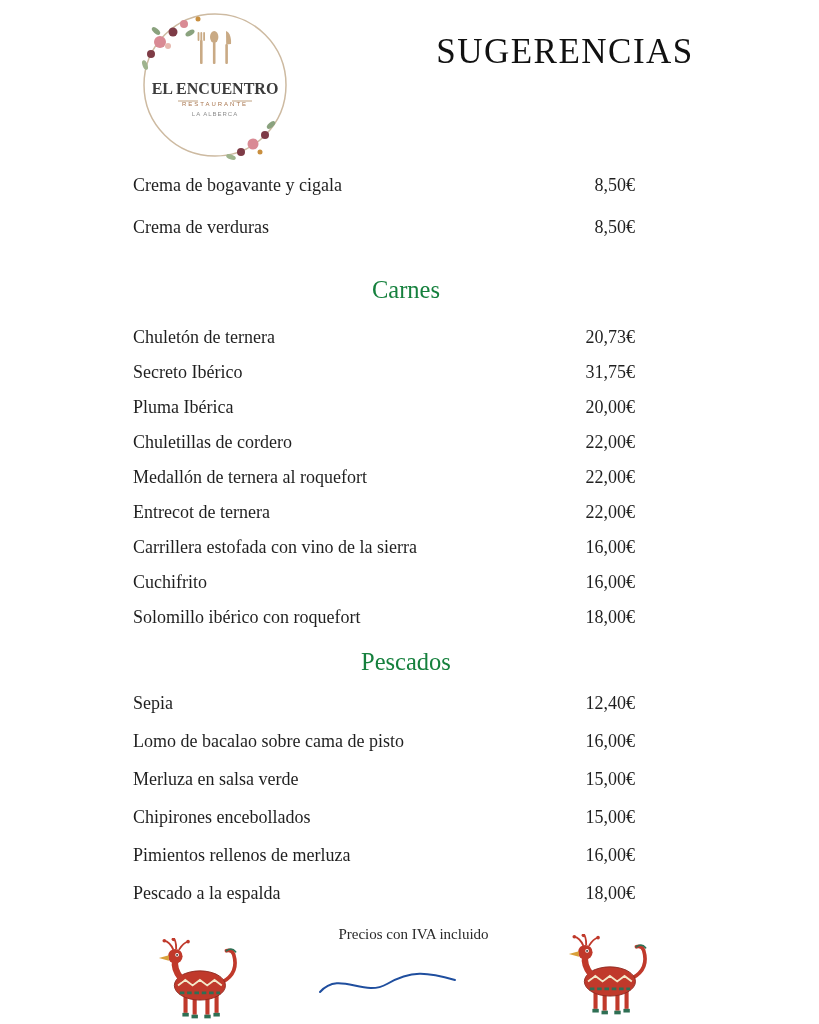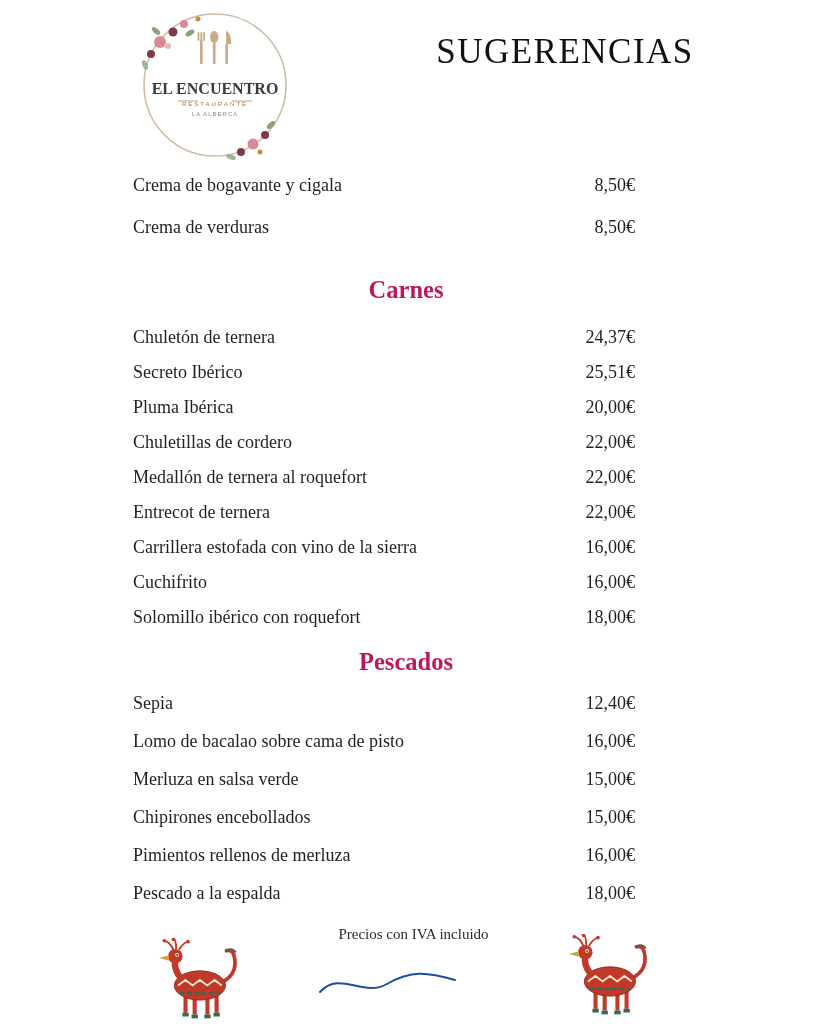--- a/index.html
+++ b/index.html
@@ -49,27 +49,27 @@
     font-size: 18px;
     line-height: 26px;
   }
   .row .dish { text-align: left; }
   .row .price { text-align: right; min-width: 90px; }
 
   .starters .row { margin-bottom: 16px; }
   .starters .row:last-child { margin-bottom: 0; }
 
   .section-title {
-    font-weight: bold;
+    font-weight: normal;
     font-size: 24.5px;
     line-height: 32px;
     text-align: center;
     position: relative;
     left: 22px;
-    color: #be185d;
+    color: #15803d;
   }
   .section-title.carnes   { margin-top: 34px; margin-bottom: 18px; }
   .section-title.pescados { margin-top: 16px; margin-bottom: 12px; }
 
   .carnes-items .row   { margin-bottom: 9px; }
   .pescados-items .row { margin-bottom: 12px; }
 
   
   .footer-note {
     position: absolute;
@@ -147,25 +147,25 @@
         <span class="dish">Crema de verduras</span>
         <span class="price">8,50€</span>
       </div>
     </div>
 
     <div class="section-title carnes">Carnes</div>
 
     <div class="carnes-items">
       <div class="row">
         <span class="dish">Chuletón de ternera</span>
-        <span class="price">24,37€</span>
+        <span class="price">20,73€</span>
       </div>
       <div class="row">
         <span class="dish">Secreto Ibérico</span>
-        <span class="price">25,51€</span>
+        <span class="price">31,75€</span>
       </div>
       <div class="row">
         <span class="dish">Pluma Ibérica</span>
         <span class="price">20,00€</span>
       </div>
       <div class="row">
         <span class="dish">Chuletillas de cordero</span>
         <span class="price">22,00€</span>
       </div>
       <div class="row">

